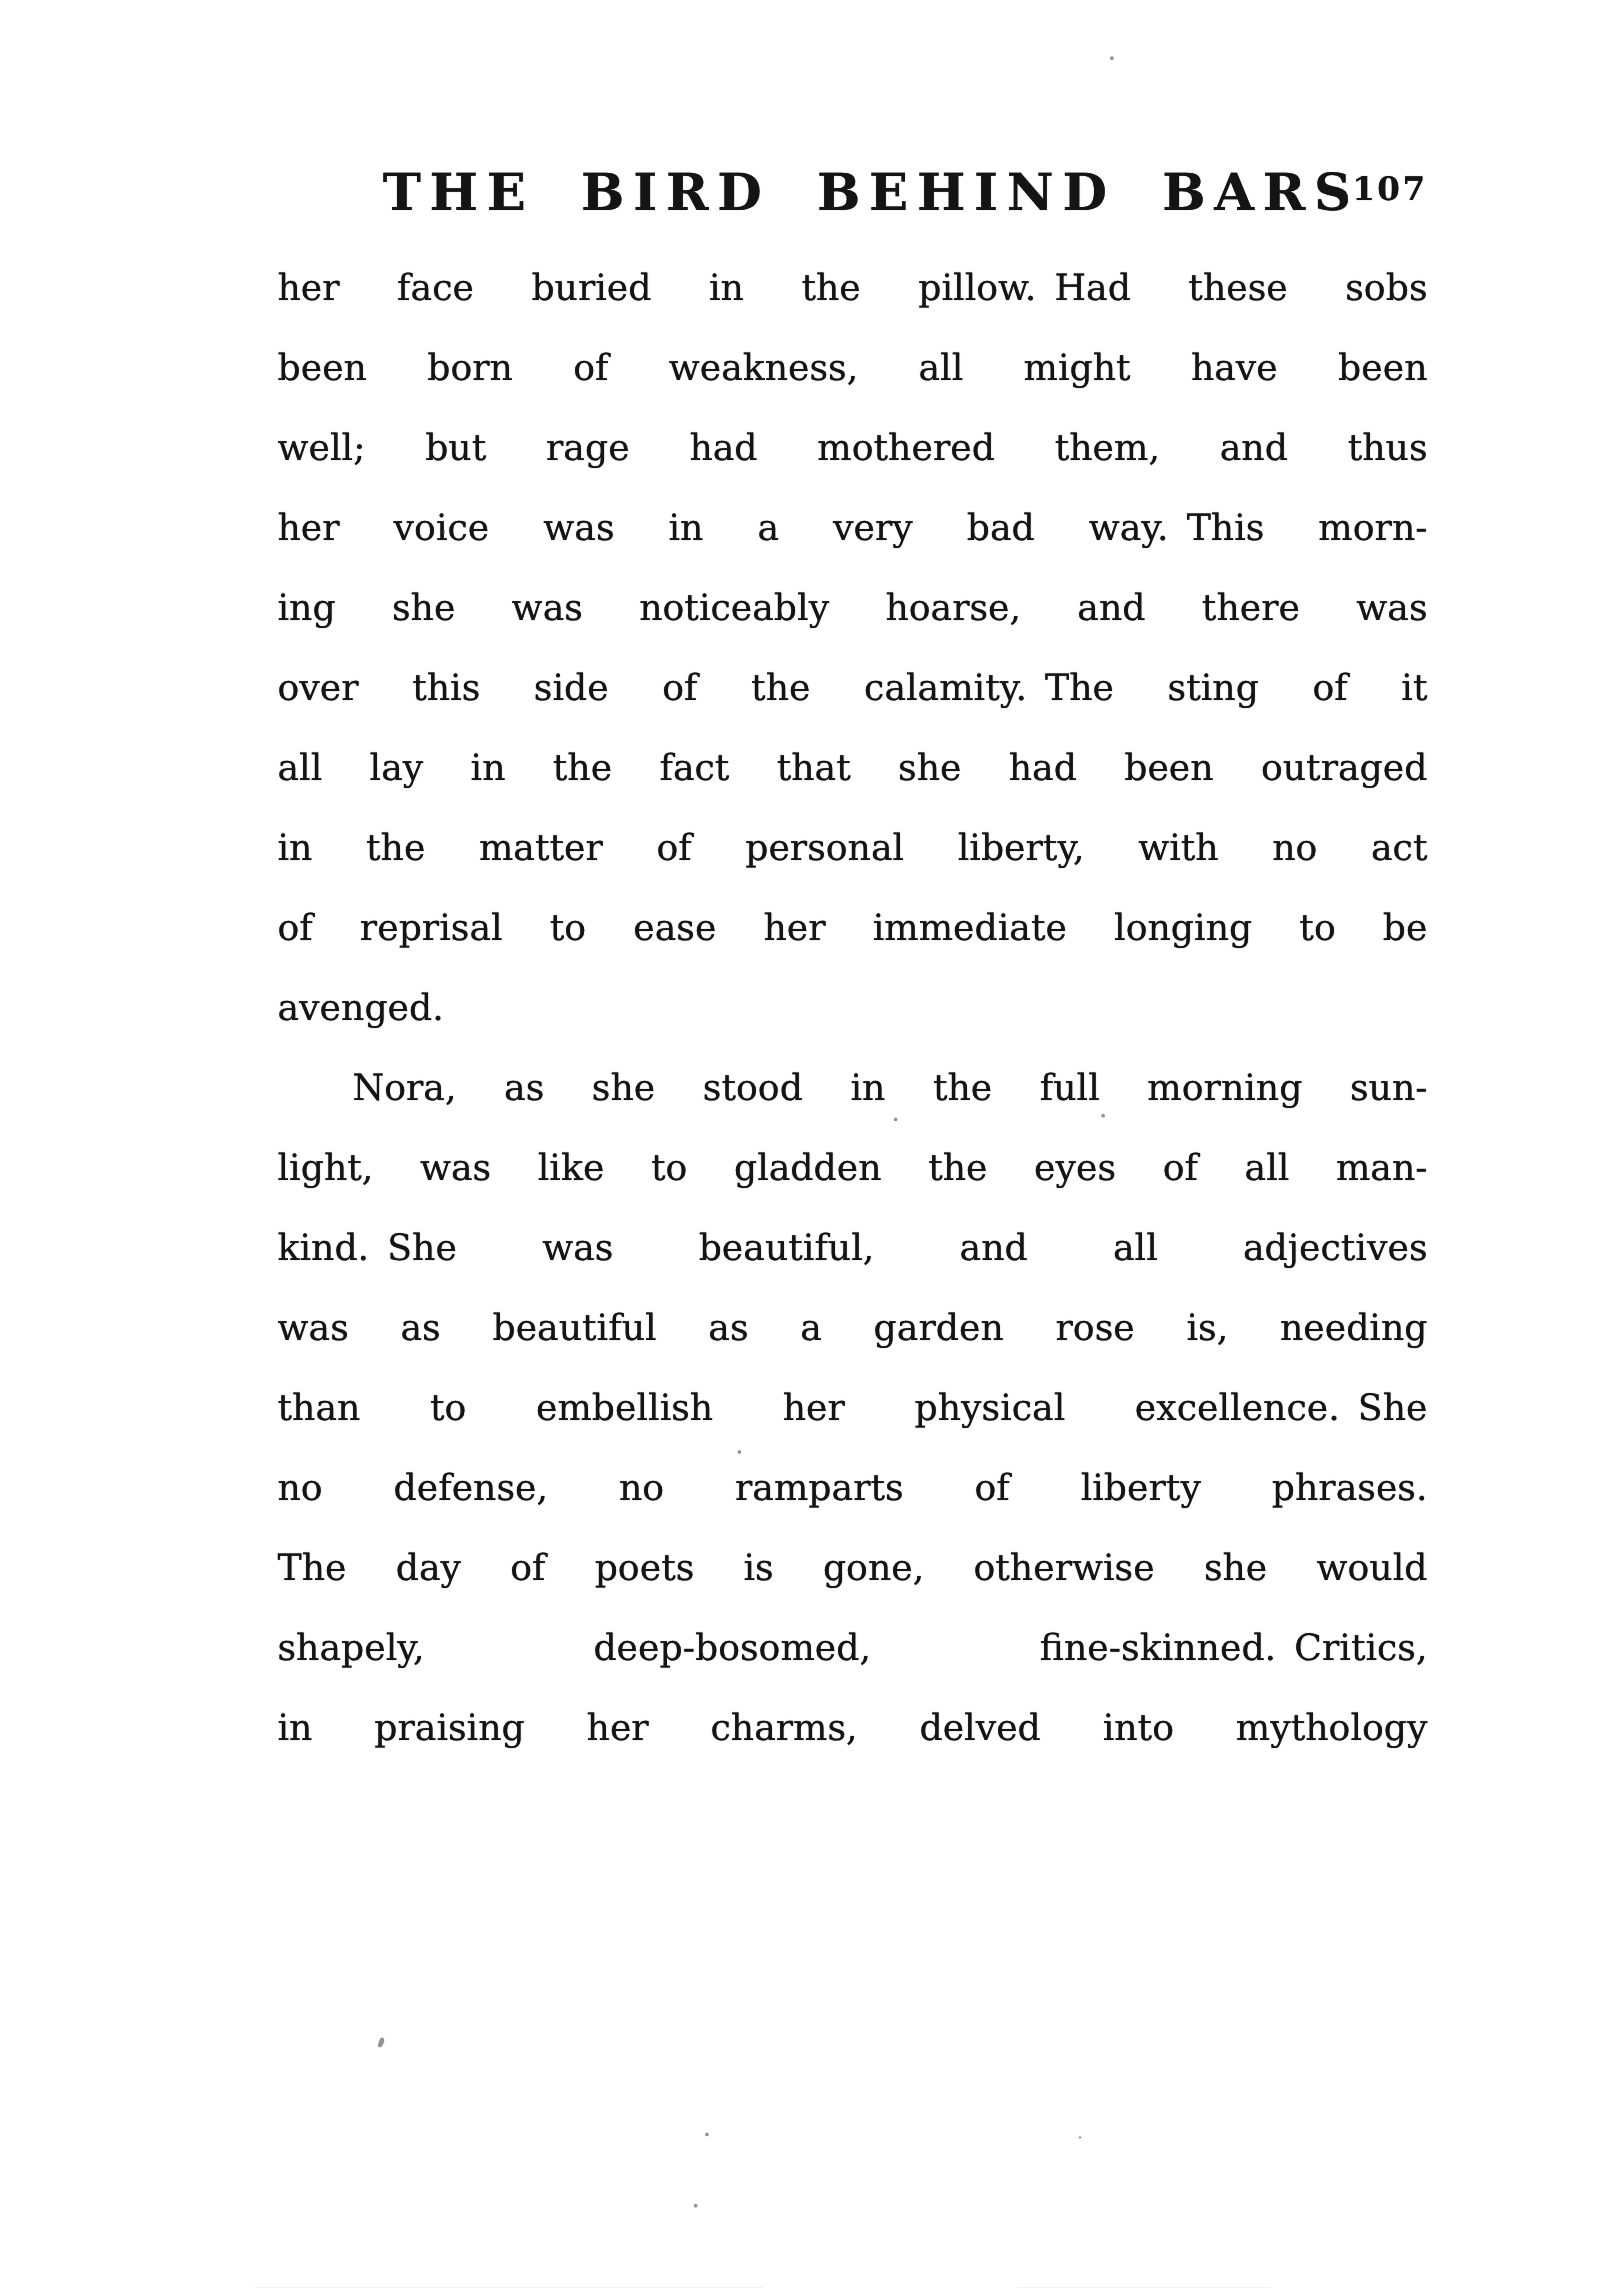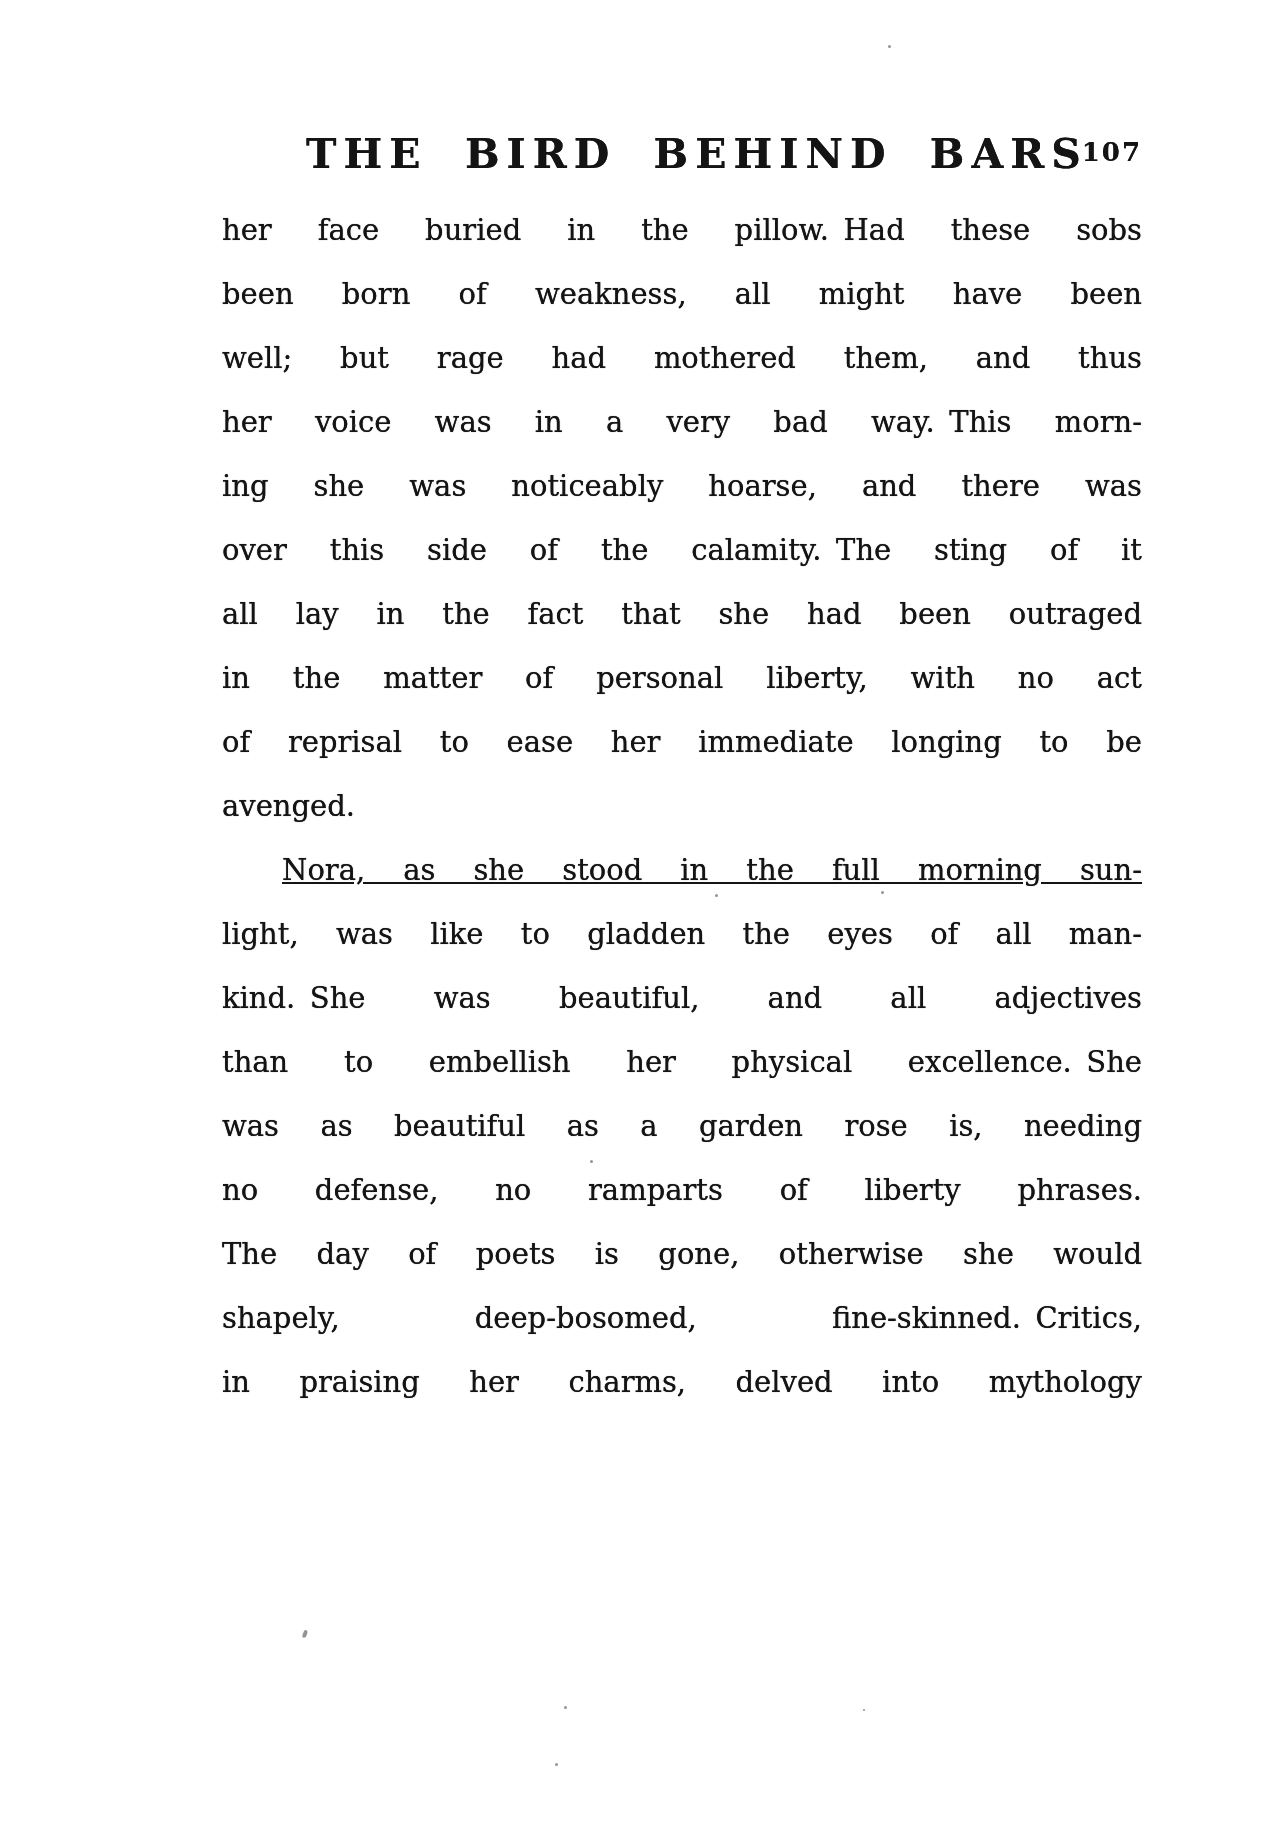--- a/index.html
+++ b/index.html
@@ -59,21 +59,20 @@
   .line {
     text-align: justify;
     text-align-last: justify;
     white-space: normal;
   }
   .line.para-end {
     text-align-last: left;
   }
   .line.indent {
     text-indent: 60px;
-    text-decoration: underline;
   }
   
   .speck {
     position: absolute;
     background: #3c3c3c;
     opacity: 0.55;
     border-radius: 50%;
   }
   .speck.comma {
     border-radius: 40% 60% 60% 40%;
@@ -102,22 +101,22 @@
       <div class="line">all lay in the fact that she had been outraged</div>
       <div class="line">in the matter of personal liberty, with no act</div>
       <div class="line">of reprisal to ease her immediate longing to be</div>
       <div class="line para-end">avenged.</div>
     </div>
 
     <div>
       <div class="line indent">Nora, as she stood in the full morning sun-</div>
       <div class="line">light, was like to gladden the eyes of all man-</div>
       <div class="line">kind. She was beautiful, and all adjectives</div>
+      <div class="line">was as beautiful as a garden rose is, needing</div>
       <div class="line">than to embellish her physical excellence. She</div>
-      <div class="line">was as beautiful as a garden rose is, needing</div>
       <div class="line">no defense, no ramparts of liberty phrases.</div>
       <div class="line">The day of poets is gone, otherwise she would</div>
       <div class="line">shapely, deep-bosomed, fine-skinned. Critics,</div>
       <div class="line">in praising her charms, delved into mythology</div>
     </div>
 
   </div>
 
   <div class="speck" style="left:888px; top:45px; width:3px; height:3px;"></div>
   <div class="speck" style="left:353px; top:424px; width:3px; height:3px;"></div>

